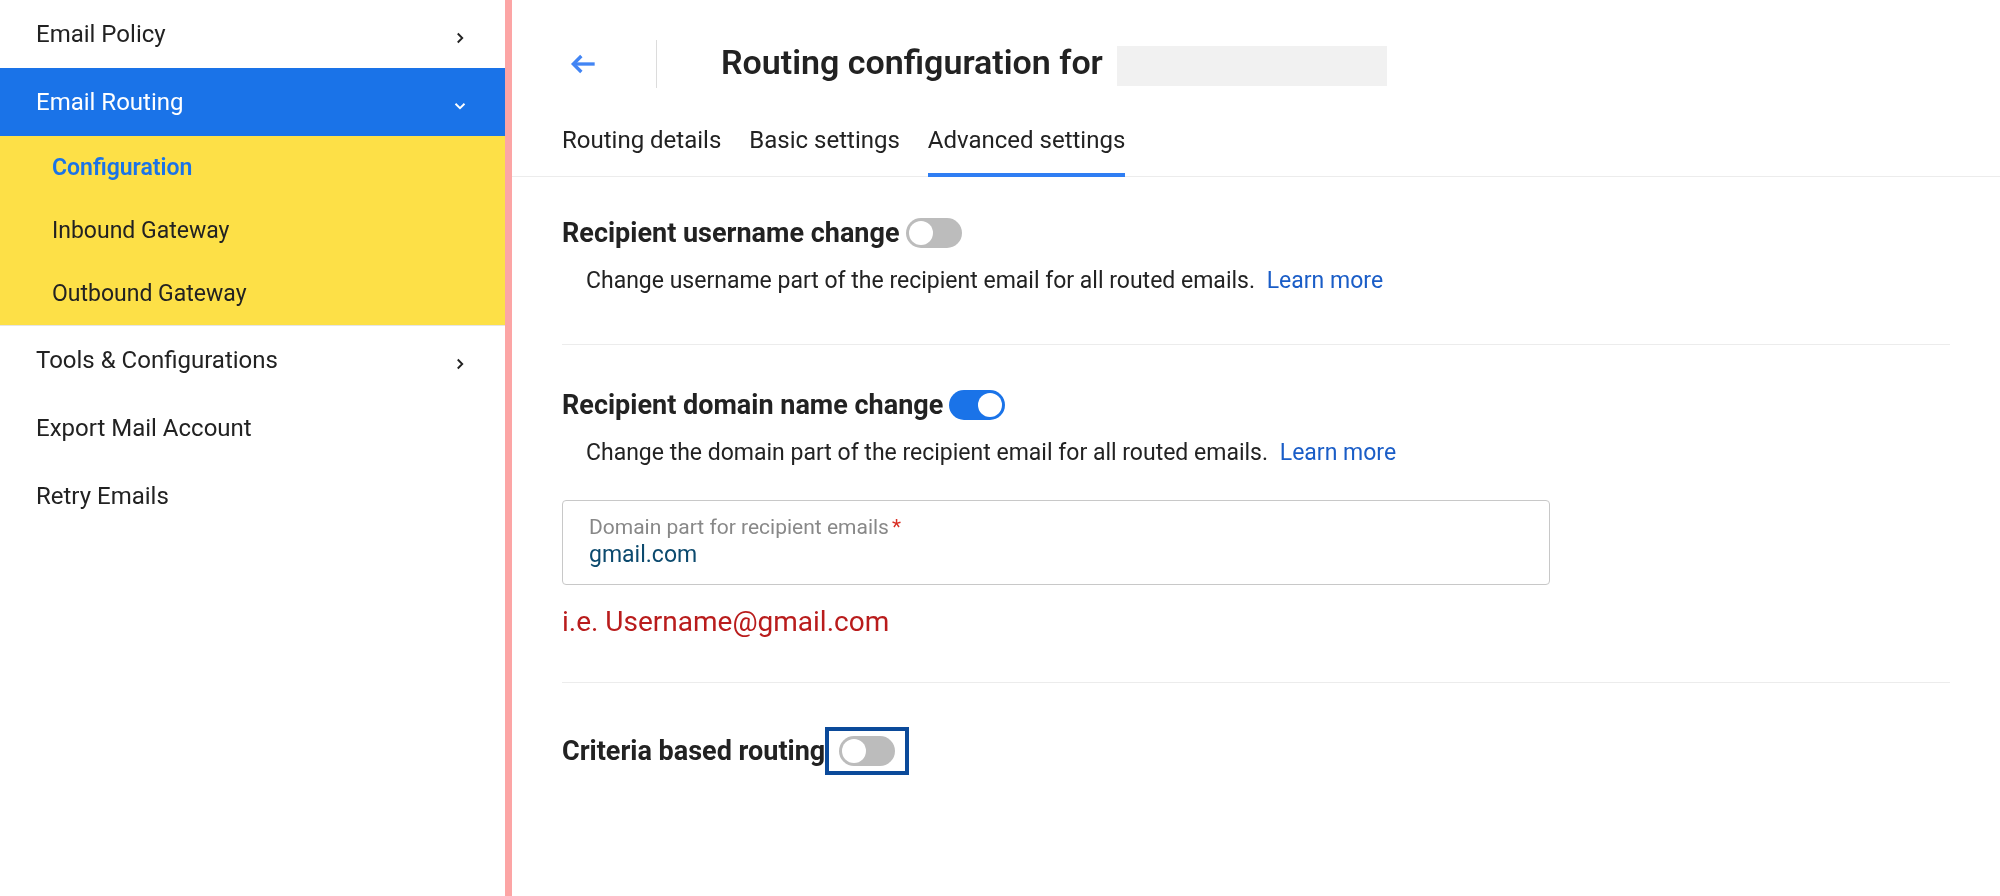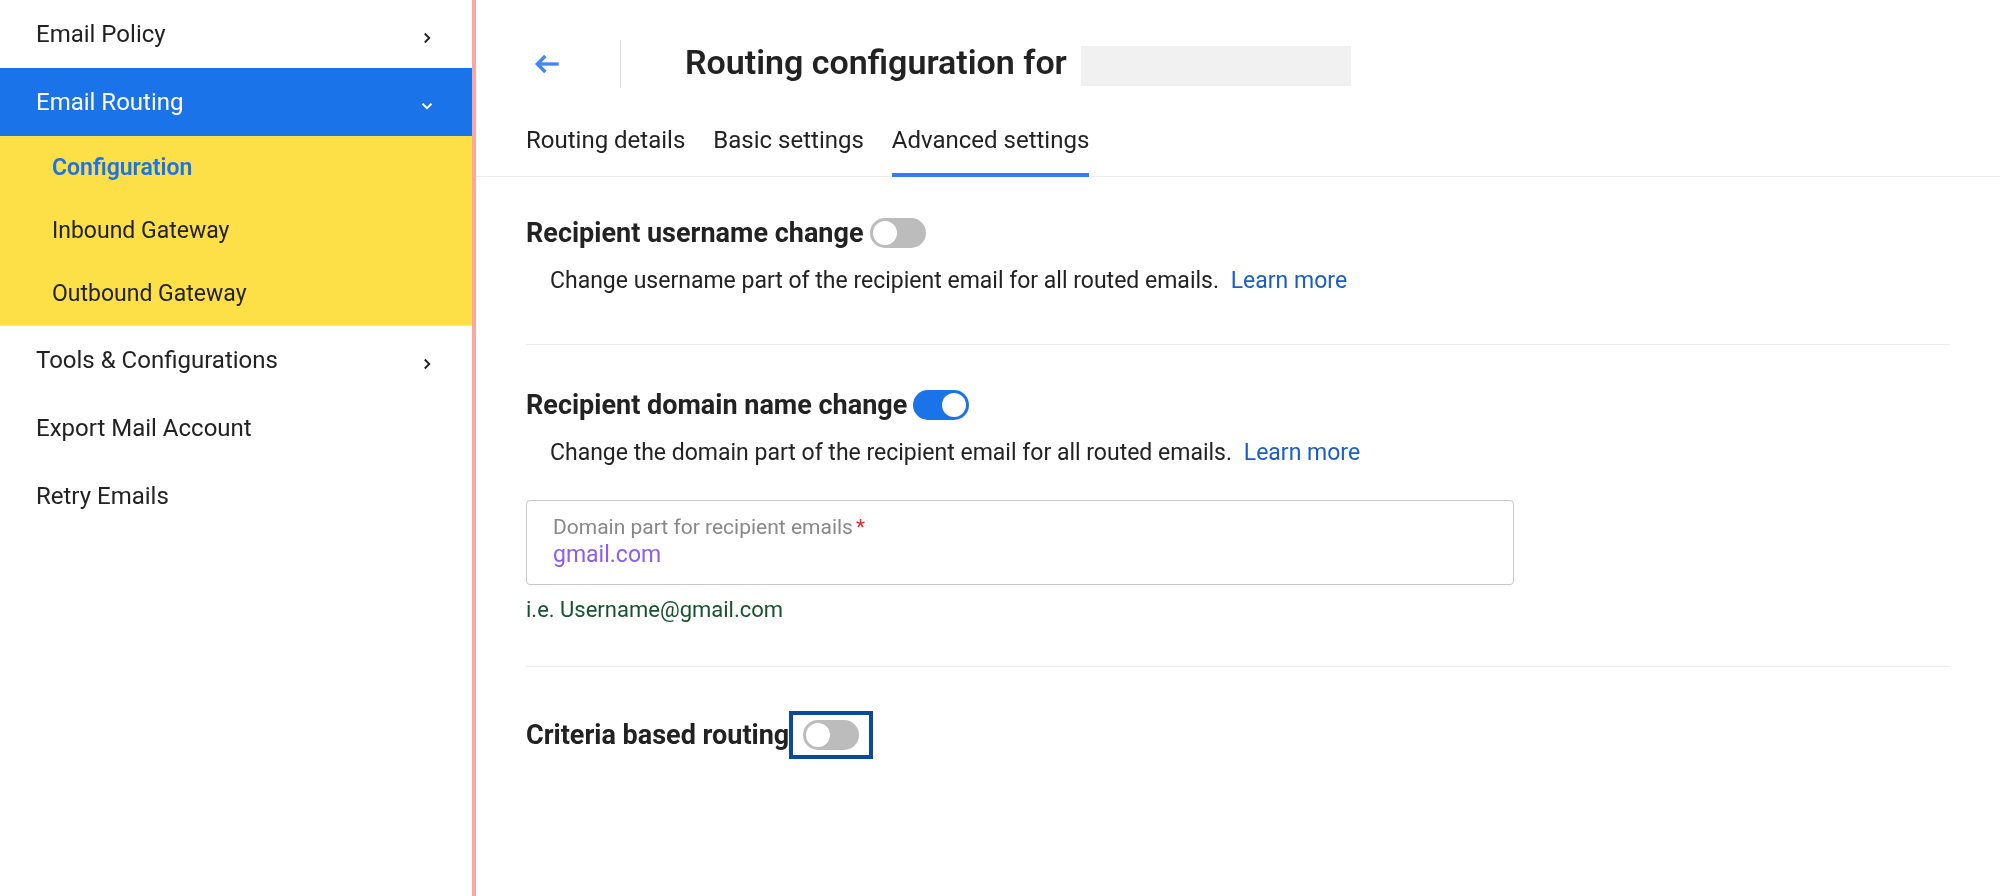--- a/index.html
+++ b/index.html
@@ -9,22 +9,22 @@
   font-family: -apple-system, BlinkMacSystemFont, "Segoe UI", Roboto, "Helvetica Neue", Arial, sans-serif;
 }
 body {
   display: flex;
   width: 2000px;
   height: 896px;
   background: #fff;
   color: #222;
 }
 .sidebar {
-  width: 476px;
-  border-right: 4px solid #fca5a5;
+  width: 512px;
+  border-right: 7px solid #fca5a5;
   background: #fff;
   flex-shrink: 0;
 }
 .sidebar-item {
   display: flex;
   align-items: center;
   justify-content: space-between;
   padding: 20px 36px;
   font-size: 24px;
   cursor: pointer;
@@ -203,28 +203,28 @@
   margin-bottom: 2px;
 }
 .input-label .req {
   color: #d93025;
   margin-left: 3px;
 }
 .input-field {
   border: none;
   outline: none;
   font-size: 23px;
-  color: #8b5cf6;
+  color: #0c4a6e;
   width: 100%;
   background: transparent;
 }
 .hint {
-  font-size: 22px;
-  color: #14532d;
-  margin-top: 12px;
+  font-size: 28px;
+  color: #b91c1c;
+  margin-top: 20px;
 }
 </style>
 </head>
 <body>
 
 <aside class="sidebar">
   <div class="sidebar-item">
     <span>Email Policy</span>
     <span class="chevron">
       <svg viewBox="0 0 24 24" fill="none" stroke="#222" stroke-width="2.5">

